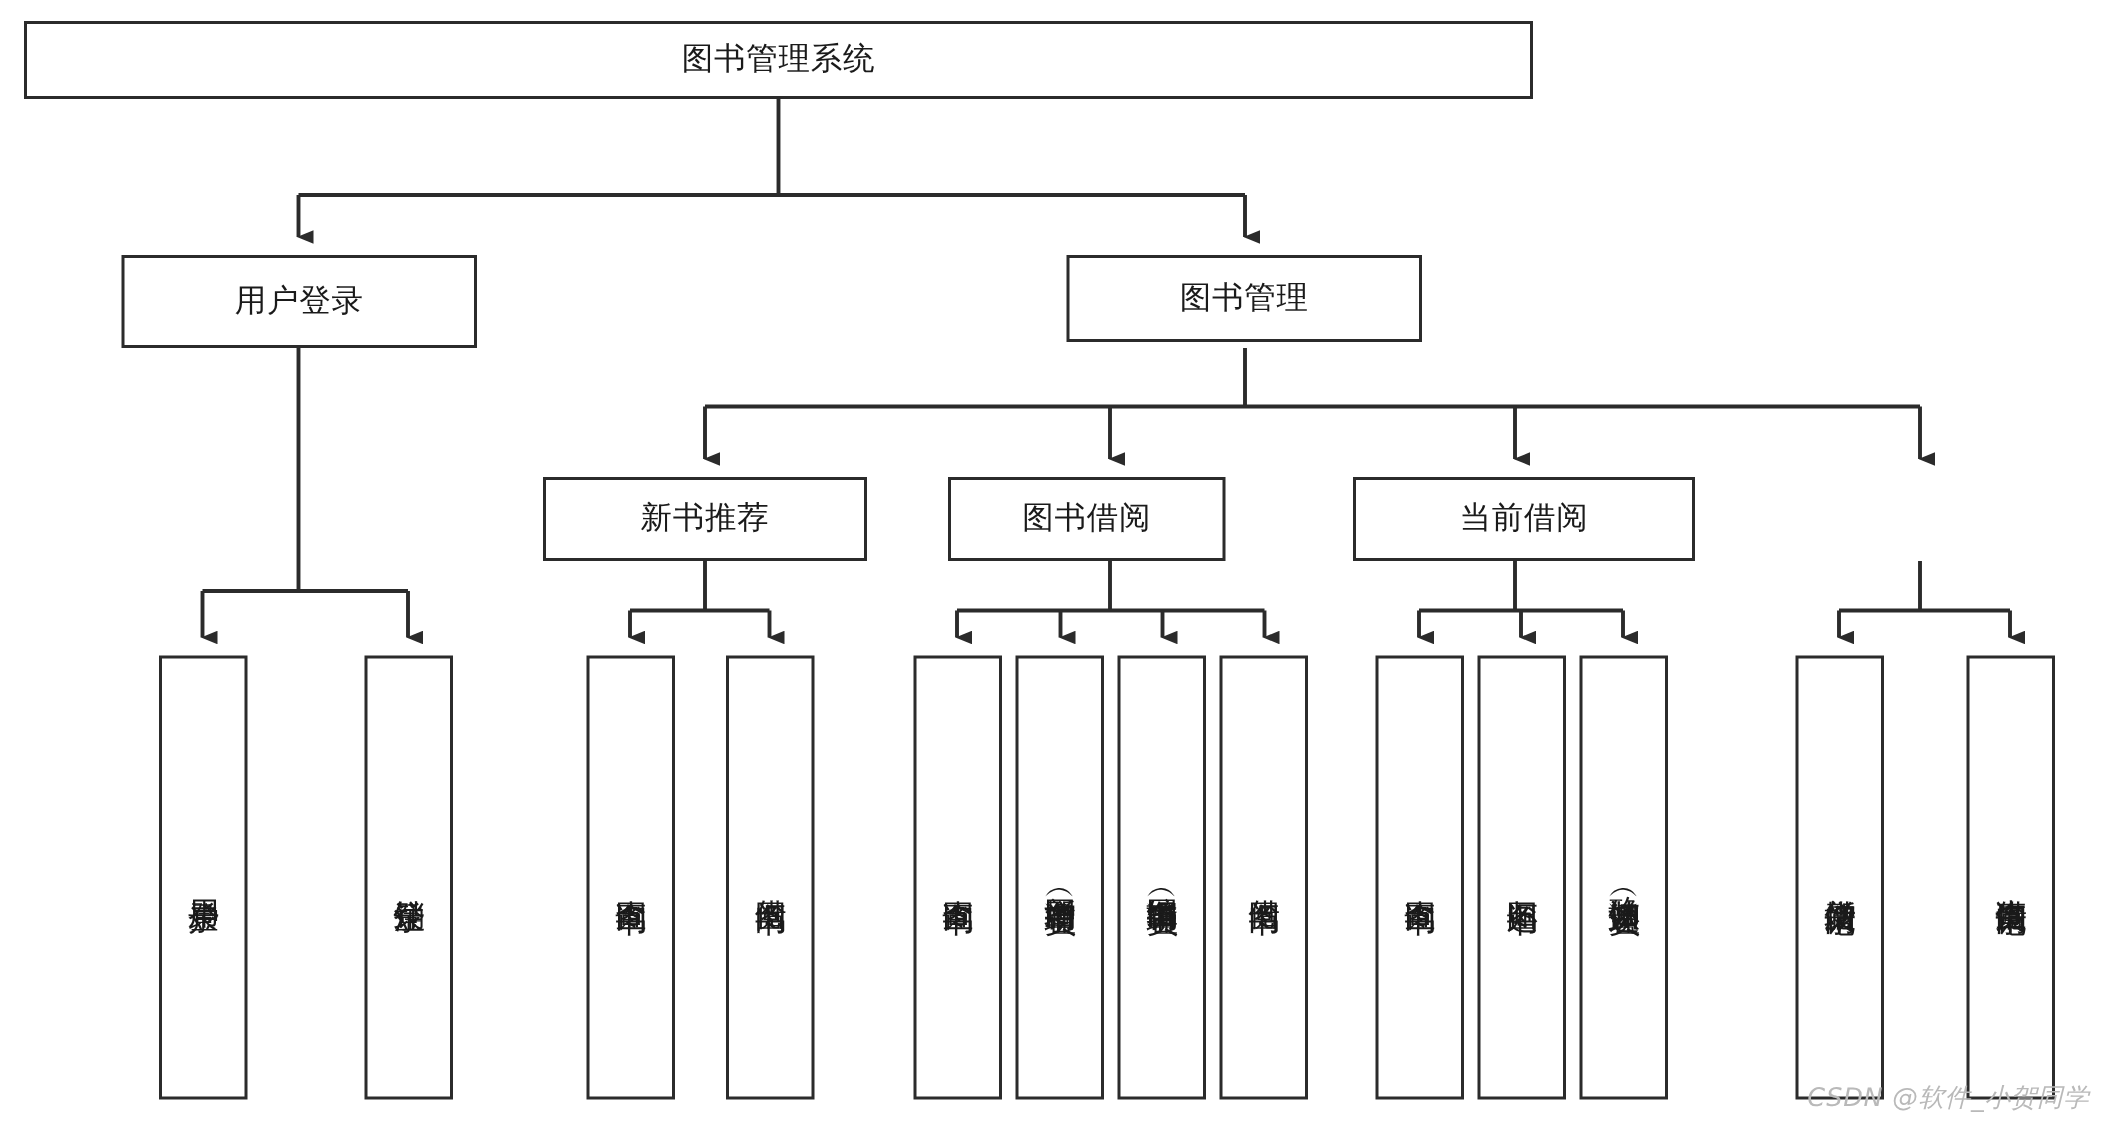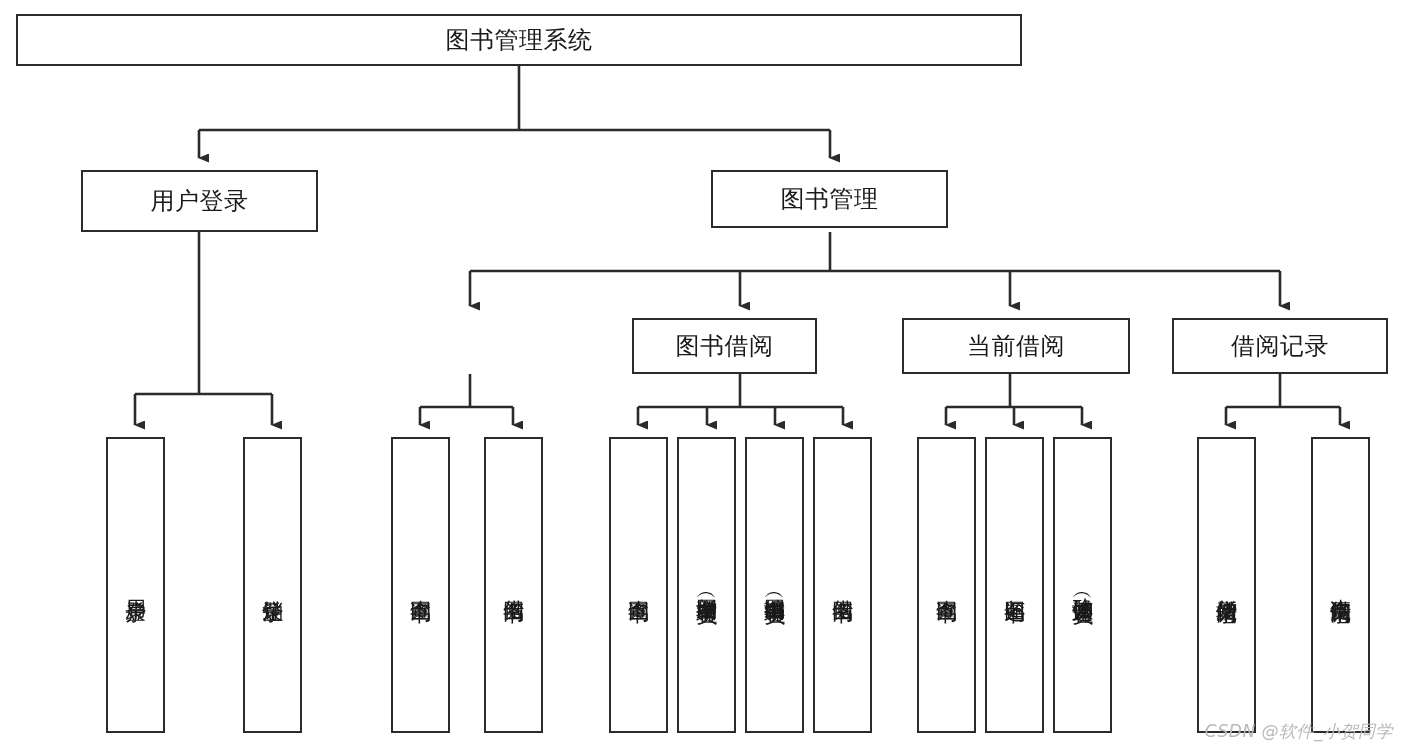--- a/index.html
+++ b/index.html
@@ -30,21 +30,21 @@
     box-sizing: border-box;
     border: 2px solid #2b2b2b;
     background: #ffffff;
     display: flex;
     align-items: center;
     justify-content: center;
     color: #1a1a1a;
   }
   .node-box.horizontal .node-label {
     writing-mode: horizontal-tb;
-    font-size: 24px;
+    font-size: 21px;
     letter-spacing: 0.5px;
     line-height: 1.1;
     white-space: nowrap;
   }
   .node-box.vertical {
     align-items: center;
     justify-content: center;
     padding: 6px 0;
   }
   .node-box.vertical .node-label {
@@ -130,28 +130,28 @@
     <span class="node-label">图书管理系统</span>
   </div>
 
   <div class="node-box horizontal" style="left:81px; top:170px; width:237px; height:62px;">
     <span class="node-label">用户登录</span>
   </div>
   <div class="node-box horizontal" style="left:711px; top:170px; width:237px; height:58px;">
     <span class="node-label">图书管理</span>
   </div>
 
+  <div class="node-box horizontal" style="left:362px; top:318px; width:216px; height:56px;">
+    <span class="node-label">新书推荐</span>
+  </div>
   <div class="node-box horizontal" style="left:632px; top:318px; width:185px; height:56px;">
     <span class="node-label">图书借阅</span>
   </div>
   <div class="node-box horizontal" style="left:902px; top:318px; width:228px; height:56px;">
     <span class="node-label">当前借阅</span>
-  </div>
-  <div class="node-box horizontal" style="left:1172px; top:318px; width:216px; height:56px;">
-    <span class="node-label">借阅记录</span>
   </div>
 
   <div class="node-box vertical" style="left:106px; top:437px; width:59px; height:296px;">
     <span class="node-label">用户登录</span>
   </div>
   <div class="node-box vertical" style="left:243px; top:437px; width:59px; height:296px;">
     <span class="node-label">注销登录</span>
   </div>
 
   <div class="node-box vertical" style="left:391px; top:437px; width:59px; height:296px;">

